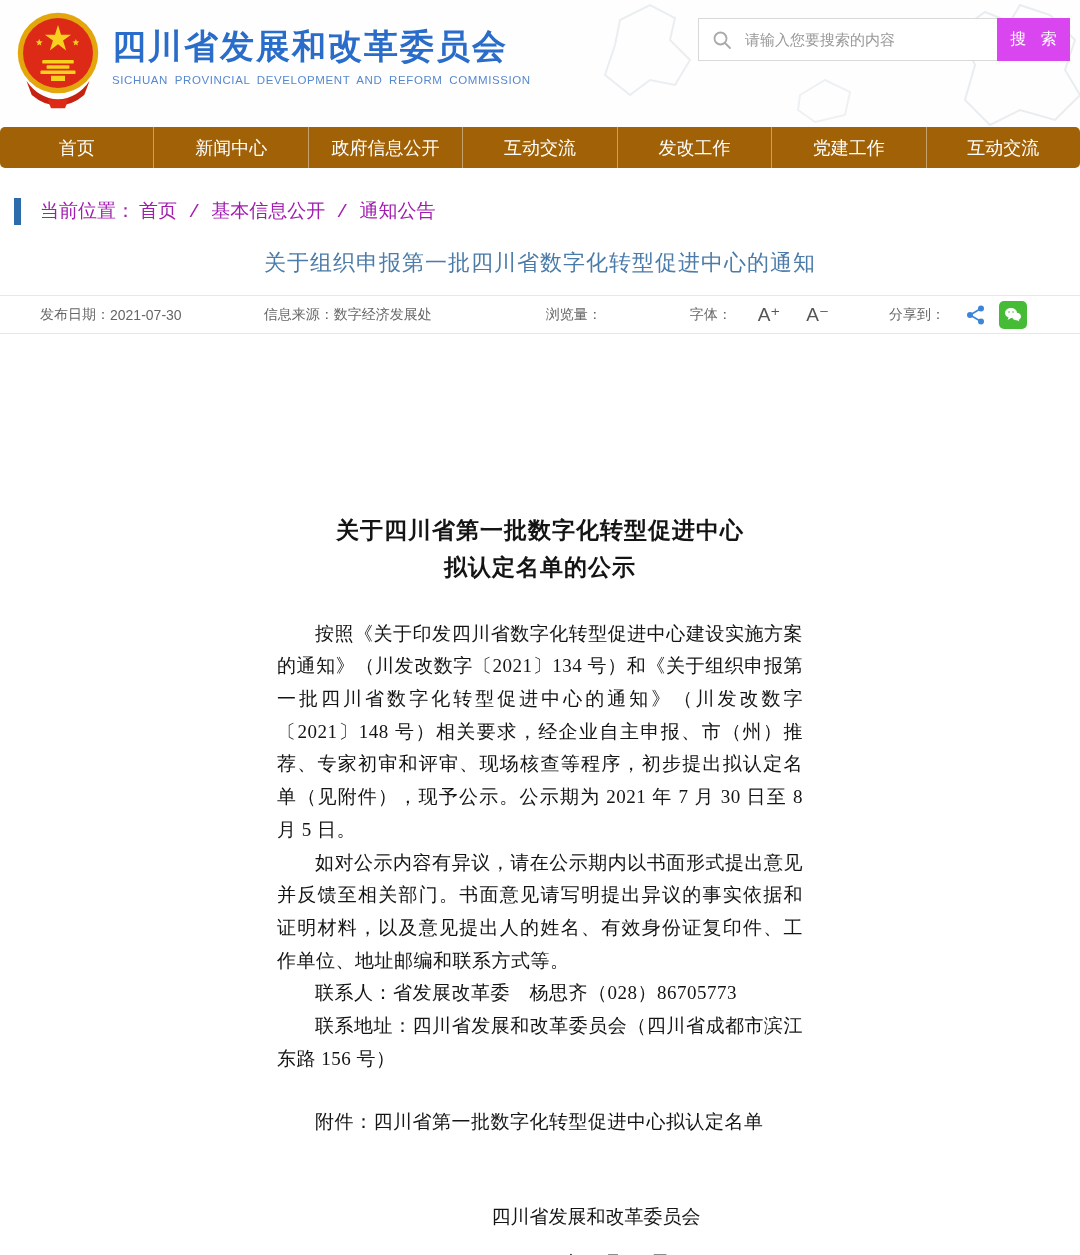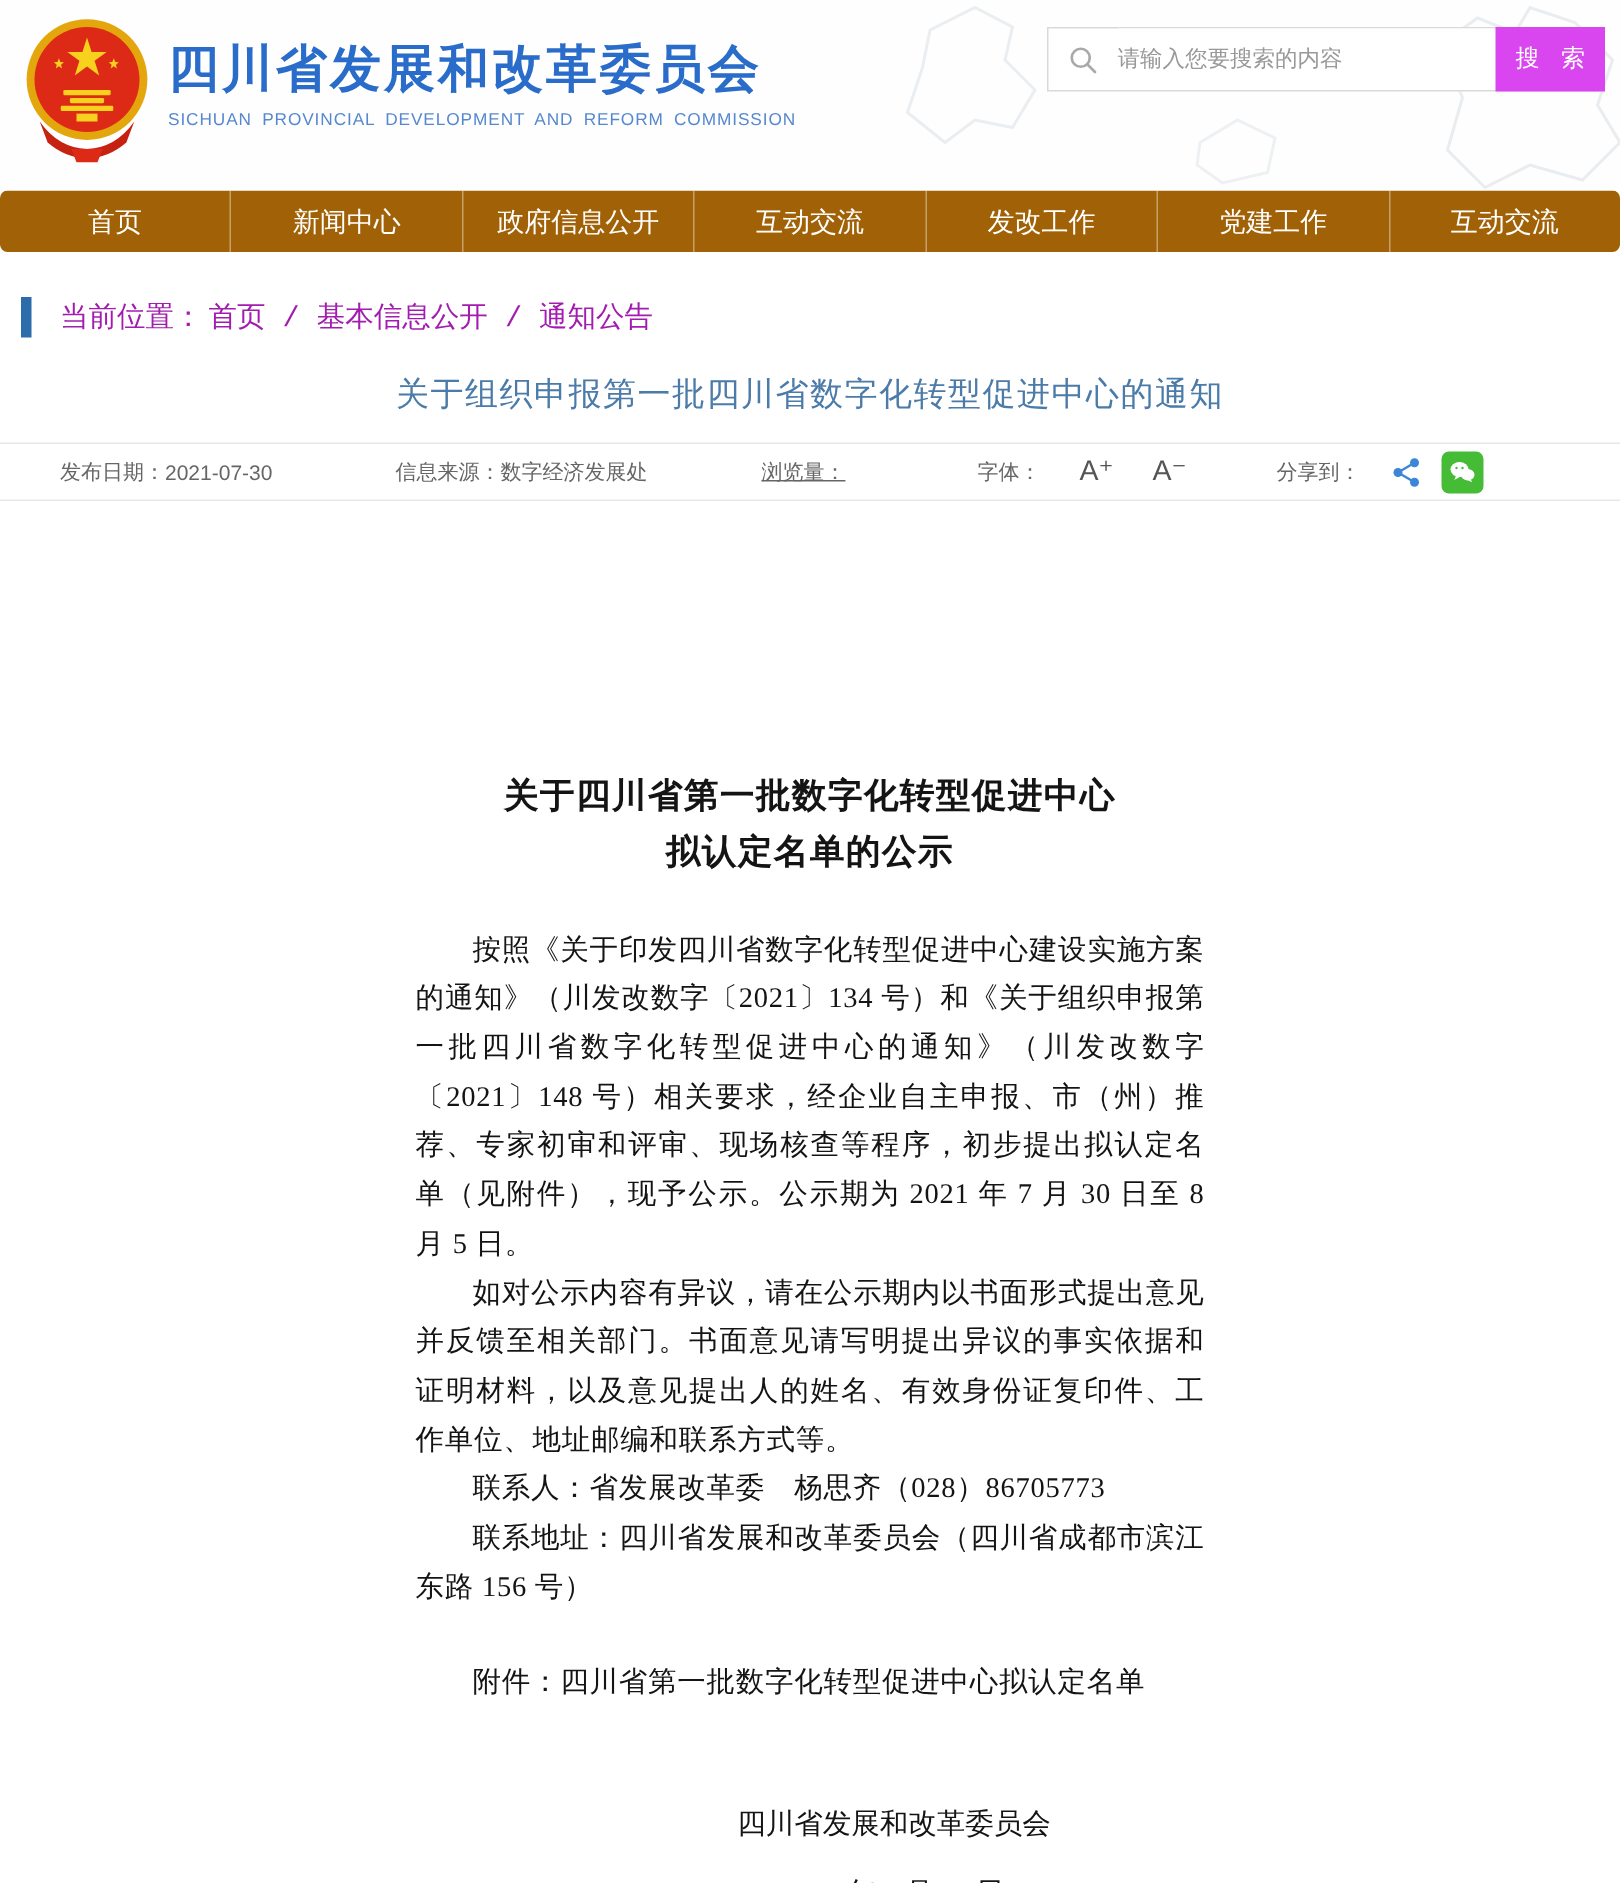--- a/index.html
+++ b/index.html
@@ -120,21 +120,21 @@
     border-top: 1px solid #e7e7e7;
     border-bottom: 1px solid #e7e7e7;
     display: flex;
     align-items: center;
     font-size: 14px;
     color: #666;
     padding-left: 40px;
   }
   .meta-group { display: flex; align-items: center; white-space: nowrap; }
   .meta-source { margin-left: 82px; }
-  .meta-views { margin-left: 76px; text-decoration: underline; }
+  .meta-views { margin-left: 114px; }
   .meta-font { margin-left: 88px; }
   .meta-share { margin-left: 60px; }
   .font-btn {
     border: none; background: transparent;
     font-size: 19px; color: #555;
     margin-left: 26px; cursor: pointer;
     font-family: inherit;
     line-height: 1;
   }
   .share-icons { display: flex; align-items: center; margin-left: 8px; }

